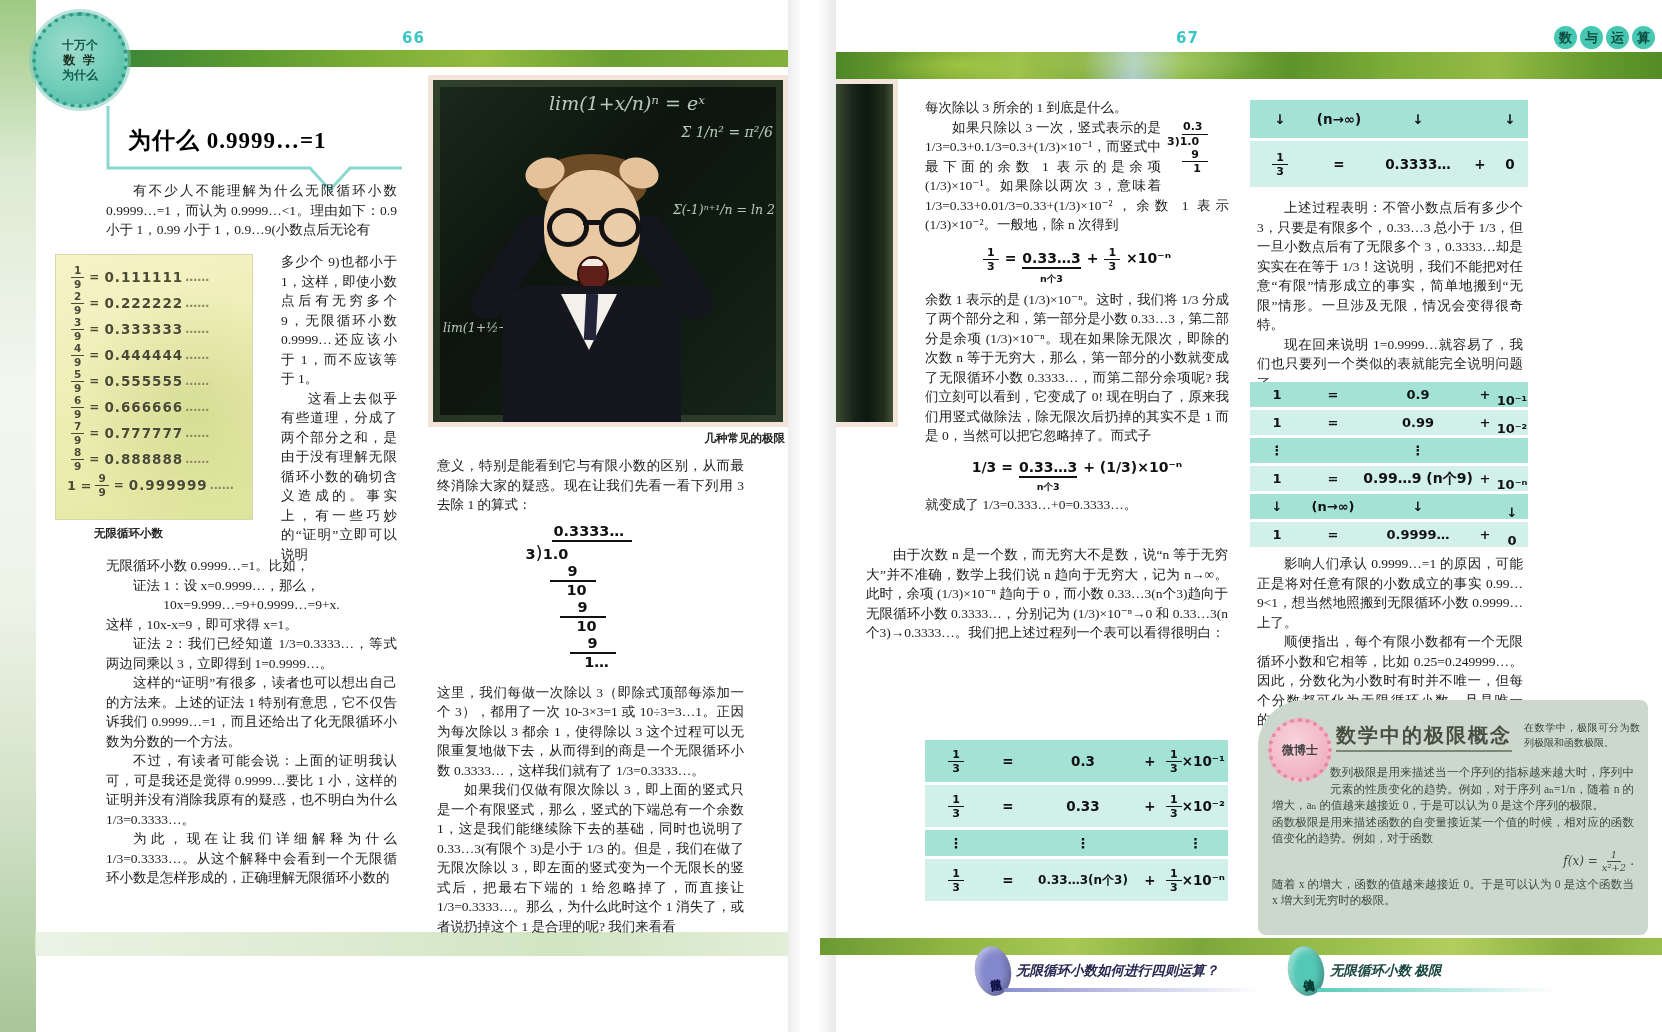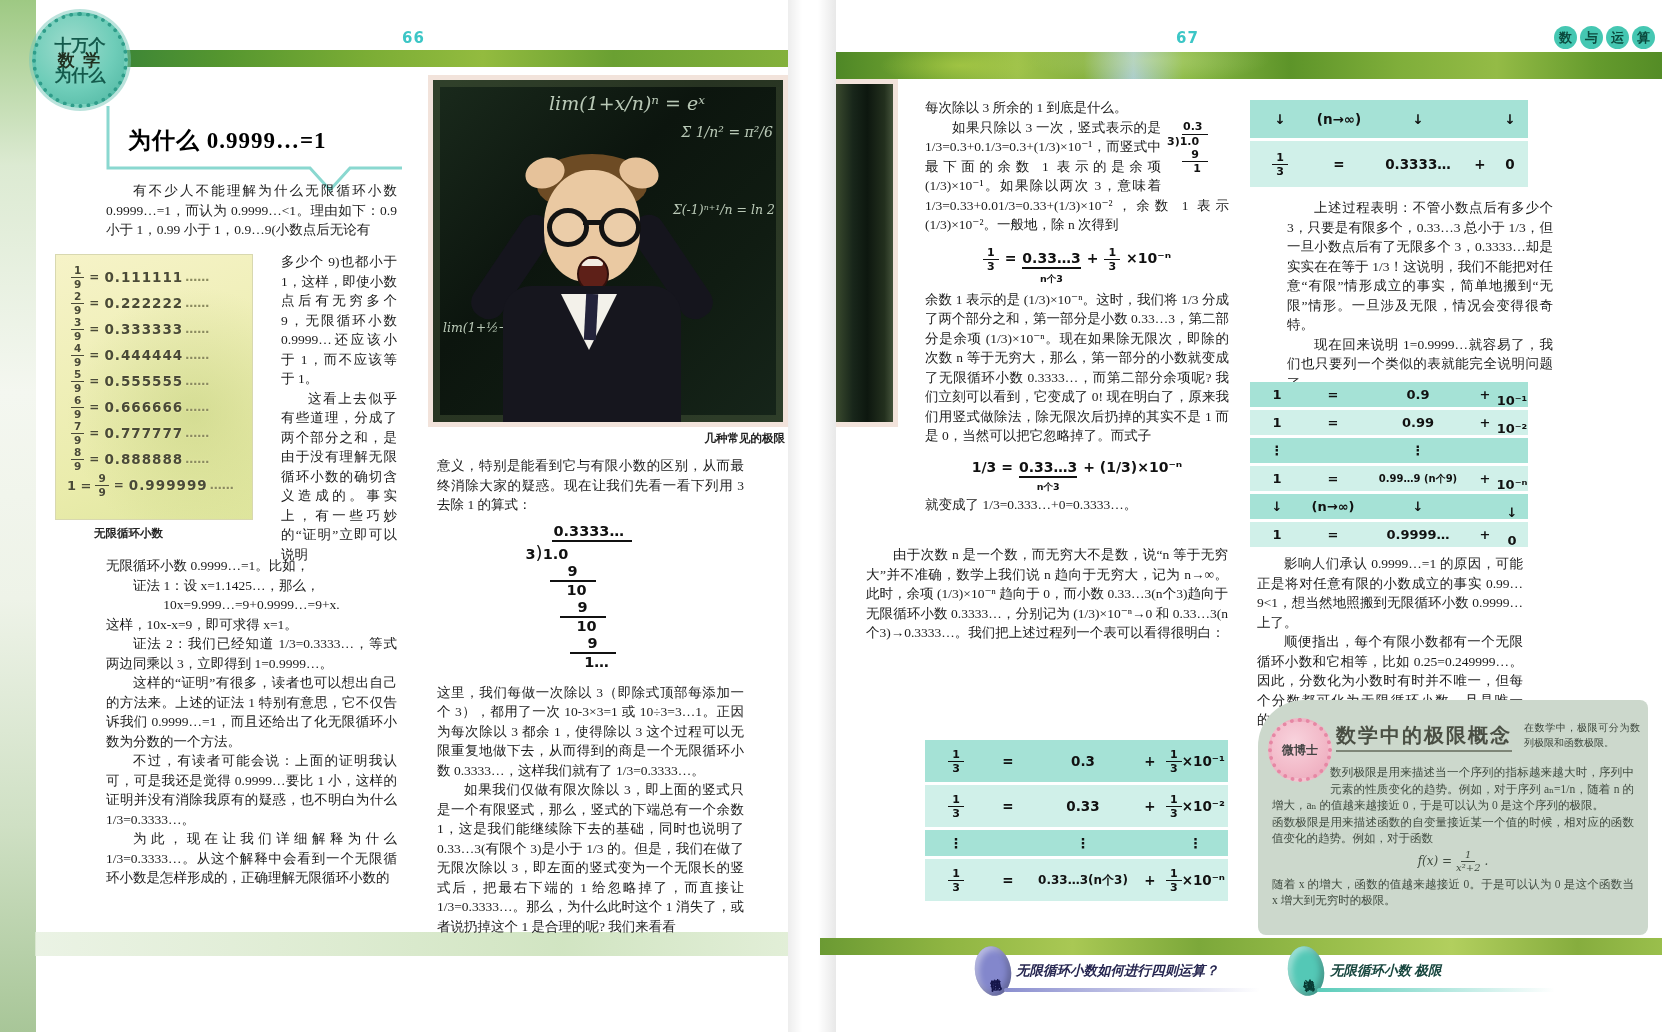--- a/index.html
+++ b/index.html
@@ -24,21 +24,21 @@
      background:linear-gradient(90deg,#e4efdc,#d2e5c2 40%,#c2dcae 70%,#d8e9ca);}
 
   .pagenum{font:bold 15px "DejaVu Sans",sans-serif;color:#3cc6c6;letter-spacing:1px;}
   .pn66{left:402px;top:29px;}
   .pn67{left:1176px;top:29px;}
 
   .badge{left:32px;top:12px;width:88px;height:88px;border-radius:50%;
      background:radial-gradient(circle at 40% 35%,#9fdccd,#6fcdb9 55%,#4db4a0);
      border:4px dotted #2f9d8a;box-shadow:0 0 0 3px rgba(120,200,185,.5);
      display:flex;align-items:center;justify-content:center;}
-  .badge-in{text-align:center;font-weight:bold;color:#145a4c;font-size:17px;line-height:15px;font-family:"Liberation Sans",sans-serif;}
+  .badge-in{text-align:center;font-weight:bold;color:#145a4c;font-size:12px;line-height:15px;font-family:"Liberation Sans",sans-serif;}
   .badge-in .mid{color:#203020;letter-spacing:2px;}
 
   .section-circles{left:1554px;top:26px;display:flex;gap:3px;}
   .sc{width:23px;height:23px;border-radius:50%;background:#45c7b2;color:#0b4a3e;font-weight:bold;
       font-size:13px;display:flex;align-items:center;justify-content:center;font-family:"Liberation Sans",sans-serif;}
 
   
   .title-bracket{left:100px;top:100px;}
   .title{left:128px;top:110px;width:300px;font-size:23px;font-weight:bold;color:#000;letter-spacing:1px;}
 
@@ -47,21 +47,21 @@
   .tx p{margin:0;}
   .ind{text-indent:2em;}
   .ctr{text-align:center;}
 
   .colL-wide{left:106px;top:181px;width:291px;}
   .colL-narrow{left:281px;top:252px;width:116px;}
   .colL-cont{left:106px;top:556px;width:291px;}
   .colM{left:437px;top:456px;width:307px;}
   .colR1-upper{left:925px;top:98px;width:304px;}
   .colR1-lower{left:866px;top:545px;width:362px;}
-  .colR2{left:1257px;top:198px;width:266px;margin-left:30px;}
+  .colR2{left:1257px;top:198px;width:266px;}
 
   
   .frac-fig{left:55px;top:254px;width:198px;height:266px;padding:10px 0 0 12px;box-sizing:border-box;
      background:radial-gradient(circle at 70% 60%,rgba(190,205,120,.5),transparent 60%),
                 linear-gradient(160deg,#f6f3c8,#eaecac 70%,#dfe69e);
      box-shadow:0 0 0 1px #d8d8b0 inset;}
   .ffrow{display:flex;align-items:center;height:26px;color:#4a4a38;font-weight:bold;
      font-family:"DejaVu Sans",sans-serif;text-shadow:0 0 2px rgba(250,250,190,.9);}
   .ffpre{font-size:13px;margin-right:4px;}
   .ffrac{display:inline-flex;flex-direction:column;align-items:center;line-height:1;margin-right:5px;}
@@ -144,21 +144,21 @@
      background:#ccd8cc;border-radius:46px 8px 8px 8px;padding:14px 12px 10px 14px;color:#3f4a3f;}
   .drbadge{position:absolute;left:10px;top:18px;width:56px;height:56px;border-radius:50%;
      background:radial-gradient(circle at 40% 35%,#f8d3dd,#f2b9c8 60%,#eba7bb);
      border:4px dotted #e687a4;display:flex;align-items:center;justify-content:center;
      font:bold 12px "Liberation Sans",sans-serif;color:#444;}
   .drtitle{position:absolute;left:78px;top:22px;font-size:20px;font-weight:bold;color:#4a4f44;
      letter-spacing:2px;border-bottom:2px solid #7d8577;padding-bottom:1px;}
   .drside{position:absolute;left:266px;top:20px;width:116px;font-size:10px;line-height:15px;text-align:justify;color:#3c463c;}
   .drbody{position:absolute;left:14px;top:64px;width:362px;font-size:11.5px;line-height:16.5px;text-align:justify;}
   .drbody .spacer{float:left;width:58px;height:32px;}
-  .drformula{display:flex;justify-content:center;align-items:center;gap:4px;margin:3px 0;font-style:italic;
+  .drformula{display:flex;justify-content:flex-end;align-items:center;gap:4px;margin:3px 0;font-style:italic;
      font-family:"DejaVu Serif",serif;font-size:12px;}
   .drformula .sfrac .fn,.drformula .sfrac .fd{font-size:10px;border-color:#3f4a3f;}
 
   
   .bubble{width:36px;height:50px;border-radius:50%;display:flex;align-items:center;justify-content:center;
      transform:rotate(-10deg);box-shadow:inset -3px -4px 6px rgba(0,0,0,.25),inset 3px 4px 6px rgba(255,255,255,.45);}
   .bubble span{writing-mode:vertical-rl;font:bold 11px "Liberation Sans",sans-serif;letter-spacing:1px;}
   .bub-q{left:975px;top:946px;background:#8387cc;color:#15154a;}
   .bub-k{left:1288px;top:946px;background:#54c8b6;color:#073b33;}
   .swoosh{height:4px;border-radius:3px;}
@@ -292,21 +292,21 @@
   </div>
   <div class="abs fig-caption capL">无限循环小数</div>
 
   <div class="abs tx colL-narrow">
     <p>多少个 9)也都小于 1，这样，即使小数点后有无穷多个 9，无限循环小数 0.9999…还应该小于 1，而不应该等于 1。</p>
     <p class="ind">这看上去似乎有些道理，分成了两个部分之和，是由于没有理解无限循环小数的确切含义造成的。事实上，有一些巧妙的“证明”立即可以说明</p>
   </div>
 
   <div class="abs tx colL-cont">
     <p>无限循环小数 0.9999…=1。比如，</p>
-    <p class="ind">证法 1：设 x=1.1425…，那么，</p>
+    <p class="ind">证法 1：设 x=0.9999…，那么，</p>
     <p class="ctr">10x=9.999…=9+0.9999…=9+x.</p>
     <p>这样，10x-x=9，即可求得 x=1。</p>
     <p class="ind">证法 2：我们已经知道 1/3=0.3333…，等式两边同乘以 3，立即得到 1=0.9999…。</p>
     <p class="ind">这样的“证明”有很多，读者也可以想出自己的方法来。上述的证法 1 特别有意思，它不仅告诉我们 0.9999…=1，而且还给出了化无限循环小数为分数的一个方法。</p>
     <p class="ind">不过，有读者可能会说：上面的证明我认可，可是我还是觉得 0.9999…要比 1 小，这样的证明并没有消除我原有的疑惑，也不明白为什么 1/3=0.3333…。</p>
     <p class="ind">为此，现在让我们详细解释为什么 1/3=0.3333…。从这个解释中会看到一个无限循环小数是怎样形成的，正确理解无限循环小数的</p>
   </div>
 
   <div class="abs photo">
     <div class="chalk" style="left:116px;top:12px;font-size:19px;">lim(1+x/n)ⁿ = eˣ</div>
@@ -503,21 +503,21 @@
     <div class="trow dark">
       <span class="tc c1">⋮</span>
       <span class="tc c2"></span>
       <span class="tc c3">⋮</span>
       <span class="tc c4"></span>
       <span class="tc c5"></span>
     </div>
     <div class="trow lite">
       <span class="tc c1">1</span>
       <span class="tc c2">=</span>
-      <span class="tc c3" style="font-size:10px;">0.99…9 (n个9)</span>
+      <span class="tc c3" style="font-size:14px;">0.99…9 (n个9)</span>
       <span class="tc c4">+</span>
       <span class="tc c5">10⁻ⁿ</span>
     </div>
     <div class="trow dark">
       <span class="tc c1">↓</span>
       <span class="tc c2">(n→∞)</span>
       <span class="tc c3">↓</span>
       <span class="tc c4"></span>
       <span class="tc c5">↓</span>
     </div>

